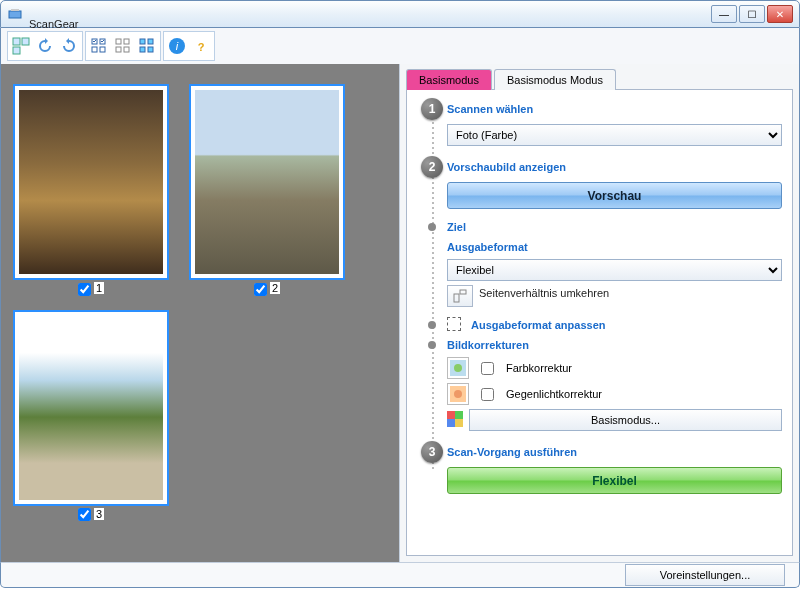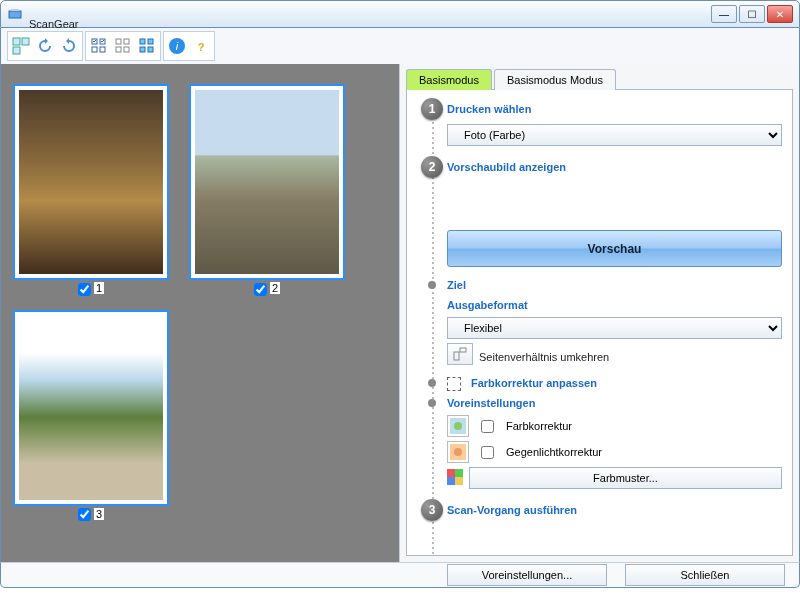--- a/index.html
+++ b/index.html
@@ -30,39 +30,39 @@
 
 
 .img1 { background: linear-gradient(180deg,#4b3a2a,#8a6b3e 40%,#b38b4a 60%,#3f2d1d); }
 .img2 { background: linear-gradient(180deg,#c7dbee 35%,#a8b8a0 36%,#857c63 60%,#5e5948); }
 .img3 { background: linear-gradient(180deg,#ffffff 20%,#b9d7e9 35%,#5d7f3b 55%,#cabfa4 80%); }
 
 
 .right { width:400px; background:#f4f6f8; border-left:1px solid #c2cedd; display:flex; flex-direction:column; }
 .tabs { display:flex; padding:4px 6px 0 6px; }
 .tab { padding:4px 12px; border:1px solid #aab8cc; border-bottom:none; border-radius:3px 3px 0 0; background:#f4f6f8; margin-right:2px; position:relative; top:1px; }
-.tab.active { background:#bef264; z-index:2; }
+.tab.active { background:#ec4899; z-index:2; }
 .tabbody { flex:1; background:#fff; border:1px solid #aab8cc; margin:0 6px 6px 6px; padding:8px 10px 4px 10px; overflow:auto; }
 
 .steps { position:relative; }
 .step-line { position:absolute; left:15px; top:14px; bottom:24px; width:2px; background:repeating-linear-gradient(180deg,#bbb 0,#bbb 2px,transparent 2px,transparent 5px); }
 .row { display:flex; align-items:center; margin-bottom:4px; position:relative; }
 .node { width:30px; display:flex; justify-content:center; }
 .circle { width:22px; height:22px; border-radius:50%; background:radial-gradient(circle at 30% 30%,#999,#555); color:#fff; display:flex; align-items:center; justify-content:center; font-weight:bold; font-size:12px; box-shadow:0 1px 2px rgba(0,0,0,.4); }
 .dot { width:8px; height:8px; border-radius:50%; background:#888; }
 .lbl { flex:1; color:#1a6bcb; font-weight:bold; padding:2px 0; }
 .lbl.black { color:#222; font-weight:normal; }
 .field { flex:1; }
 select, .bigbtn, .stdbtn { width:100%; height:22px; border:1px solid #9fb3cc; background:linear-gradient(#fefefe,#e8eef5); }
-select { padding:0 12px; }
-.bigbtn { height:37px; border-radius:3px; font-weight:bold; font-size:12px;margin-top:48px; }
+select { padding:0 4px; }
+.bigbtn { height:27px; border-radius:3px; font-weight:bold; font-size:12px; }
 .bigbtn.blue { background:linear-gradient(#cfe7ff,#9fcaf5 48%,#7ab5ee 52%,#a8d0f7); border-color:#5b8fc6; color:#123; }
 .bigbtn.green { background:linear-gradient(#c8f2b8,#8fdc73 48%,#6bcd47 52%,#9fe085); border-color:#55a536; color:#0b3; color:#053; }
 .iconbtn { width:26px; height:22px; border:1px solid #aab8cc; background:linear-gradient(#fff,#e8eef5); display:inline-flex; align-items:center; justify-content:center; margin-right:6px; vertical-align:middle; }
-.nolabel { flex:1; display:flex; align-items:flex-end; }
+.nolabel { flex:1; display:flex; align-items:flex-start; }
 .chk { display:flex; align-items:center; gap:12px; margin-bottom:4px; }
 .chk .sw { width:22px; height:22px; border:1px solid #bbb; display:flex; align-items:center; justify-content:center; }
 .spacer { height:6px; }
 .dashed-square { width:14px; height:14px; border:1px dashed #666; display:inline-block; }
 
 
 .bottom { height:26px; border:1px solid #6a8db5; border-top:1px solid #c2cedd; border-radius:0 0 5px 5px; display:flex; justify-content:flex-end; align-items:center; gap:18px; padding:0 14px; background:#f7f9fb; }
 .btmbtn { width:160px; height:22px; border:1px solid #9fb3cc; background:linear-gradient(#fefefe,#e8eef5); }
 </style>
 </head>
@@ -173,21 +173,21 @@
       <div class="tab"><span>Basismodus Modus</span></div>
     </div>
     <div class="tabbody">
       <div class="steps">
         <div class="step-line"></div>
 
         <div class="row">
             <div class="node">
               <div class="circle">1</div>
             </div>
-            <div class="lbl">Drucken wählen</div>
+            <div class="lbl">Scannen wählen</div>
           </div>
         <div class="row">
             <div class="node"></div>
             <div class="field"><select><option>Foto (Farbe)</option></select></div>
           </div>
         <div class="spacer"></div>
 
         <div class="row">
             <div class="node">
               <div class="circle">2</div>
@@ -229,29 +229,29 @@
         </div>
           </div>
         <div class="spacer"></div>
 
         <div class="row">
             <div class="node">
               <div class="dot"></div>
             </div>
             <div class="nolabel">
           <span class="dashed-square" style="margin-right:10px;"></span>
-          <span class="lbl">Farbkorrektur anpassen</span>
+          <span class="lbl">Ausgabeformat anpassen</span>
         </div>
           </div>
 
         <div class="row">
             <div class="node">
               <div class="dot"></div>
             </div>
-            <div class="lbl">Voreinstellungen</div>
+            <div class="lbl">Bildkorrekturen</div>
           </div>
 
         <div class="row">
             <div class="node"></div>
             <div class="field">
           <div class="chk">
                 <span class="sw">
                   <svg width="16" height="16">
                     <rect width="16" height="16" fill="#bde"></rect>
                     <circle cx="8" cy="8" r="4" fill="#8c6"></circle>
@@ -270,21 +270,21 @@
                 <input type="checkbox" style="">
                 <span>Gegenlichtkorrektur</span>
               </div>
           <div style="display:flex;align-items:center;gap:6px;">
                 <span class="sw"><svg width="16" height="16">
                     <rect x="0" y="0" width="8" height="8" fill="#e55"></rect>
                     <rect x="8" y="0" width="8" height="8" fill="#5c5"></rect>
                     <rect x="0" y="8" width="8" height="8" fill="#58e"></rect>
                     <rect x="8" y="8" width="8" height="8" fill="#ec5"></rect>
                   </svg></span>
-                <button class="stdbtn" style="flex:1">Farbmuster...</button>
+                <button class="stdbtn" style="flex:1">Basismodus...</button>
               </div>
         </div>
           </div>
         <div class="spacer"></div>
 
         <div class="row">
             <div class="node">
               <div class="circle">3</div>
             </div>
             <div class="lbl">Scan-Vorgang ausführen</div>
@@ -294,14 +294,13 @@
             <div class="field"><button class="bigbtn green">Flexibel</button></div>
           </div>
 
       </div>
     </div>
   </div>
 </div>
 
 <div class="bottom">
   <button class="btmbtn">Voreinstellungen...</button>
-  <button class="btmbtn">Schließen</button>
 </div>
 
 </body></html>

